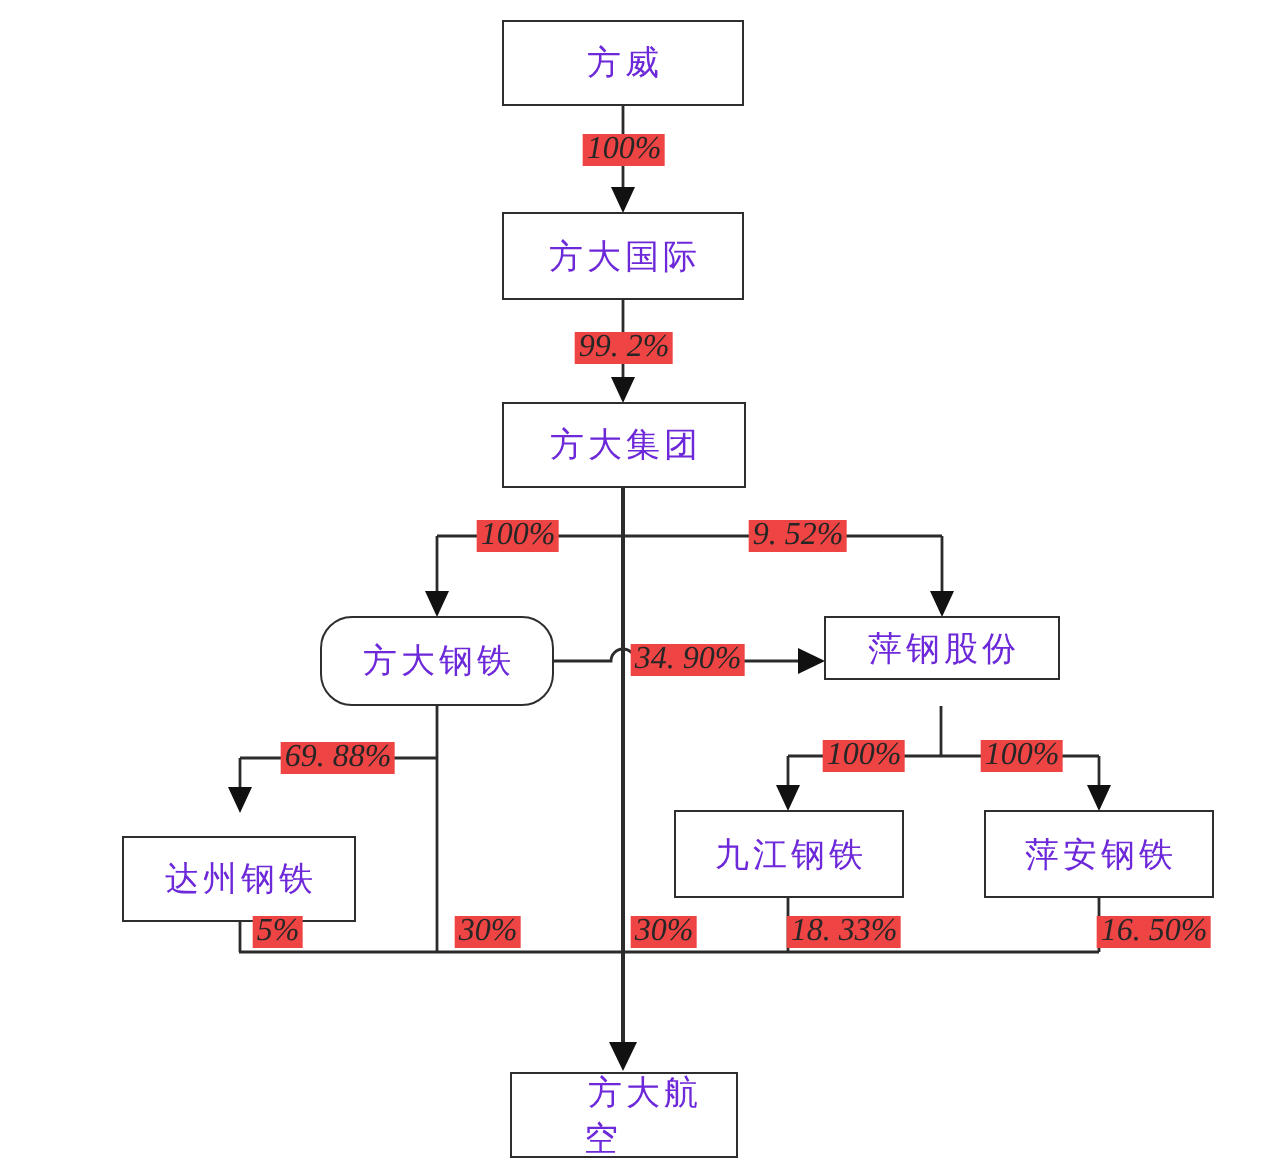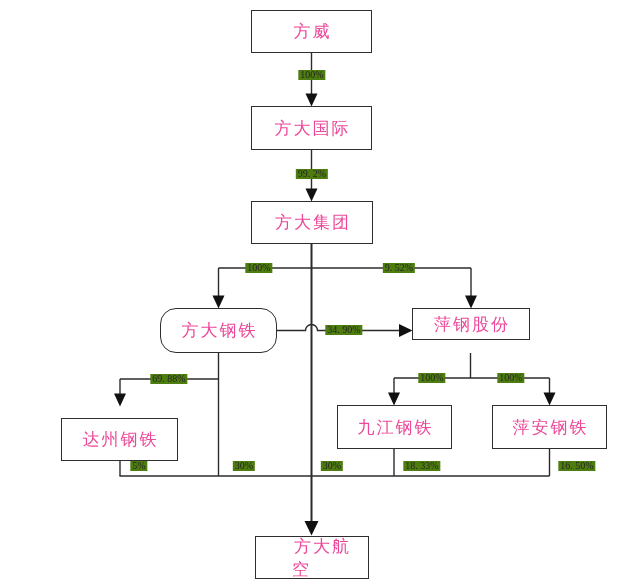--- a/index.html
+++ b/index.html
@@ -11,31 +11,32 @@
     overflow:hidden;
   }
   #wires{position:absolute;left:0;top:0;width:641px;height:585px;}
   .node{
     position:absolute;
     box-sizing:border-box;
     border:1.5px solid #2e2e2e;
     background:#ffffff;
     display:flex;align-items:center;justify-content:center;
     font-size:17px;letter-spacing:2px;text-indent:2px;
-    color:#ec4899;
+    color:#6d28d9;
   }
   .pct{
     position:absolute;
     transform:translate(-50%,-50%);
-    background:#4d7c0f;
+    background:#ef4444;
     padding:0 2px;
-    font-size:10px;
+    font-size:16px;
     color:#262626;
     white-space:nowrap;
     line-height:1;
+    font-style:italic;
   }
   
   #box-fangwei   {left:251px;top:10px; width:121px;height:43px;}
   #box-intl      {left:251px;top:106px;width:121px;height:44px;}
   #box-group     {left:251px;top:201px;width:122px;height:43px;}
   #box-steel     {left:160px;top:308px;width:117px;height:45px;border-radius:16px;}
   #box-pinggang  {left:412px;top:308px;width:118px;height:32px;}
   #box-dazhou    {left:61px; top:406px;width:117px;height:43px;margin-top:12px;}
   #box-jiujiang  {left:337px;top:405px;width:115px;height:44px;}
   #box-pingan    {left:492px;top:405px;width:115px;height:44px;}

